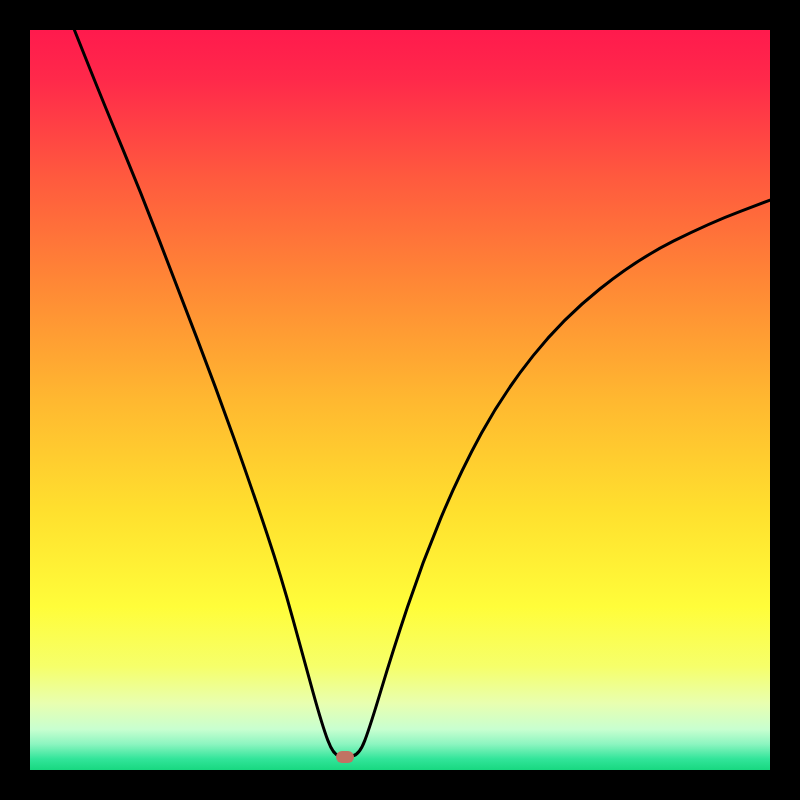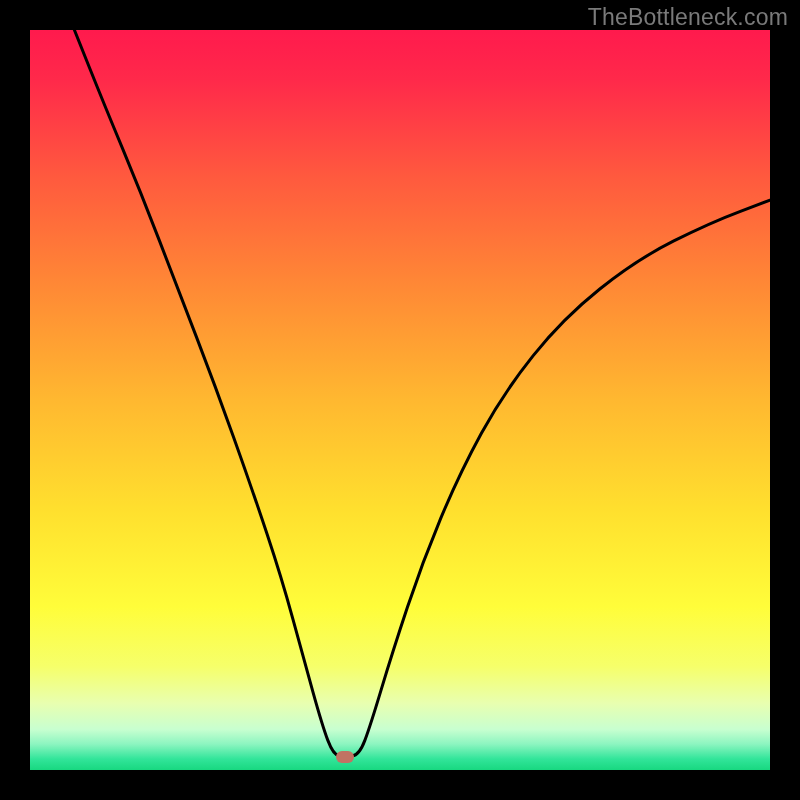--- a/index.html
+++ b/index.html
@@ -88,15 +88,14 @@
     </svg>
 
     <svg class="curve" viewBox="0 0 740 740" preserveAspectRatio="none">
       <path id="curve-path" d="M 44.4 0 Q 44.4 0 59.2 37 Q 74 74 92.5 118.39999999999998 Q 111 162.79999999999995 129.5 210.89999999999998 Q 148 259 166.5 307.1 Q 185 355.2 203.5 407 Q 222 458.8 236.8 503.20000000000005 Q 251.60000000000002 547.6 262.70000000000005 588.3 Q 273.8 629 283.05 662.3 Q 292.3 695.6 297.85 710.4000000000001 Q 303.4 725.2 309.32 725.94 Q 315.24 726.68 322.27 725.94 Q 329.3 725.2 334.85 710.4000000000001 Q 340.40000000000003 695.6 351.5 658.6 Q 362.59999999999997 621.6 377.4 577.2 Q 392.20000000000005 532.8 410.70000000000005 488.4 Q 429.2 444 451.4 403.29999999999995 Q 473.6 362.59999999999997 503.2 325.6 Q 532.8 288.6 569.8 259 Q 606.8 229.40000000000003 643.8 210.9 Q 680.8000000000001 192.39999999999998 710.4000000000001 181.29999999999995 L 740 170.19999999999993" fill="none" stroke="#000" stroke-width="3" stroke-linejoin="round" stroke-linecap="round"></path>
     </svg>
 
     <div class="marker" id="marker" style="left: 315.24px; top: 726.68px; background: rgb(193, 115, 99);"></div>
 
   </div>
 
-  <div class="watermark">TheBottleneck.com</div>
 
 </div>
 
 </body></html>

